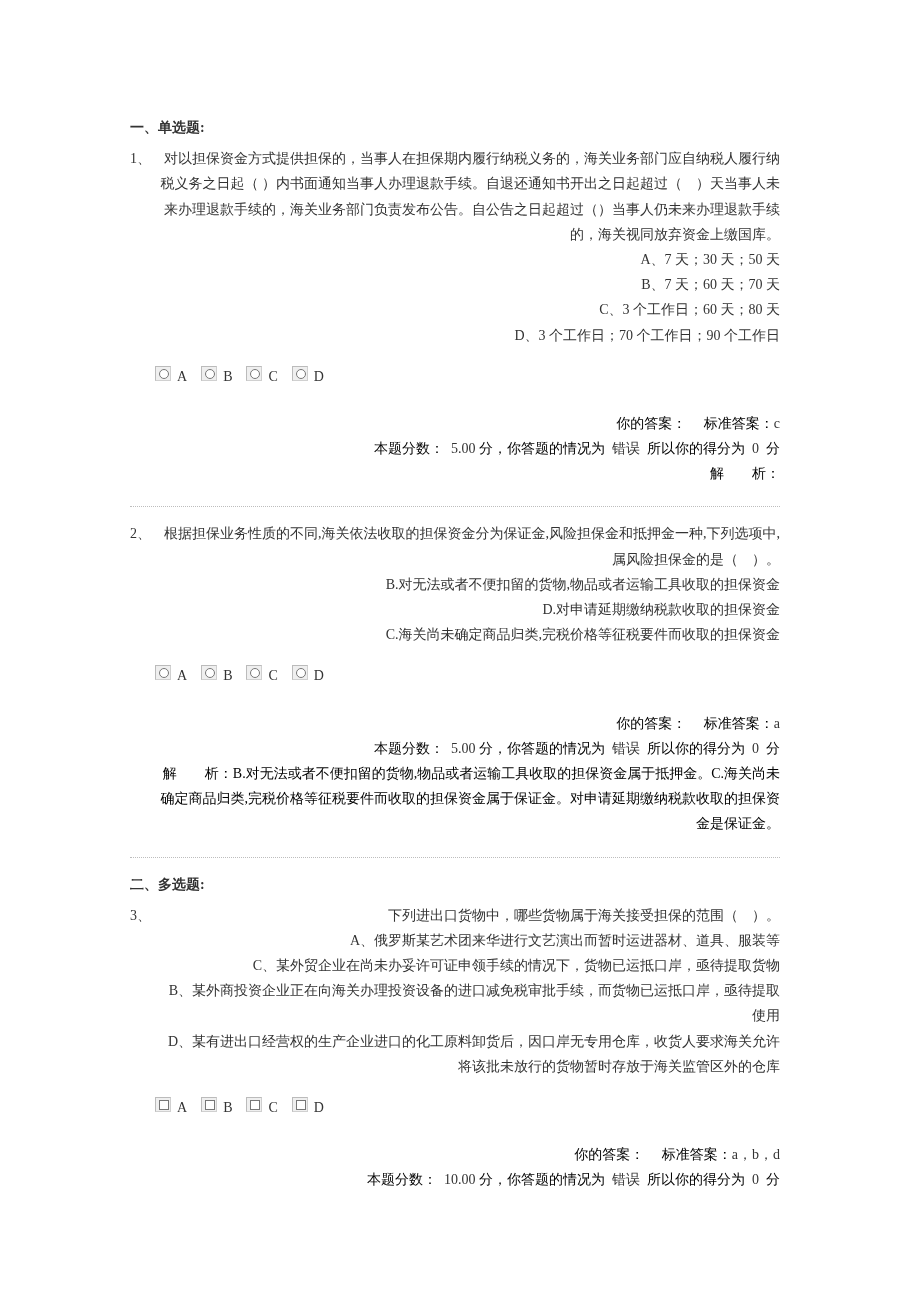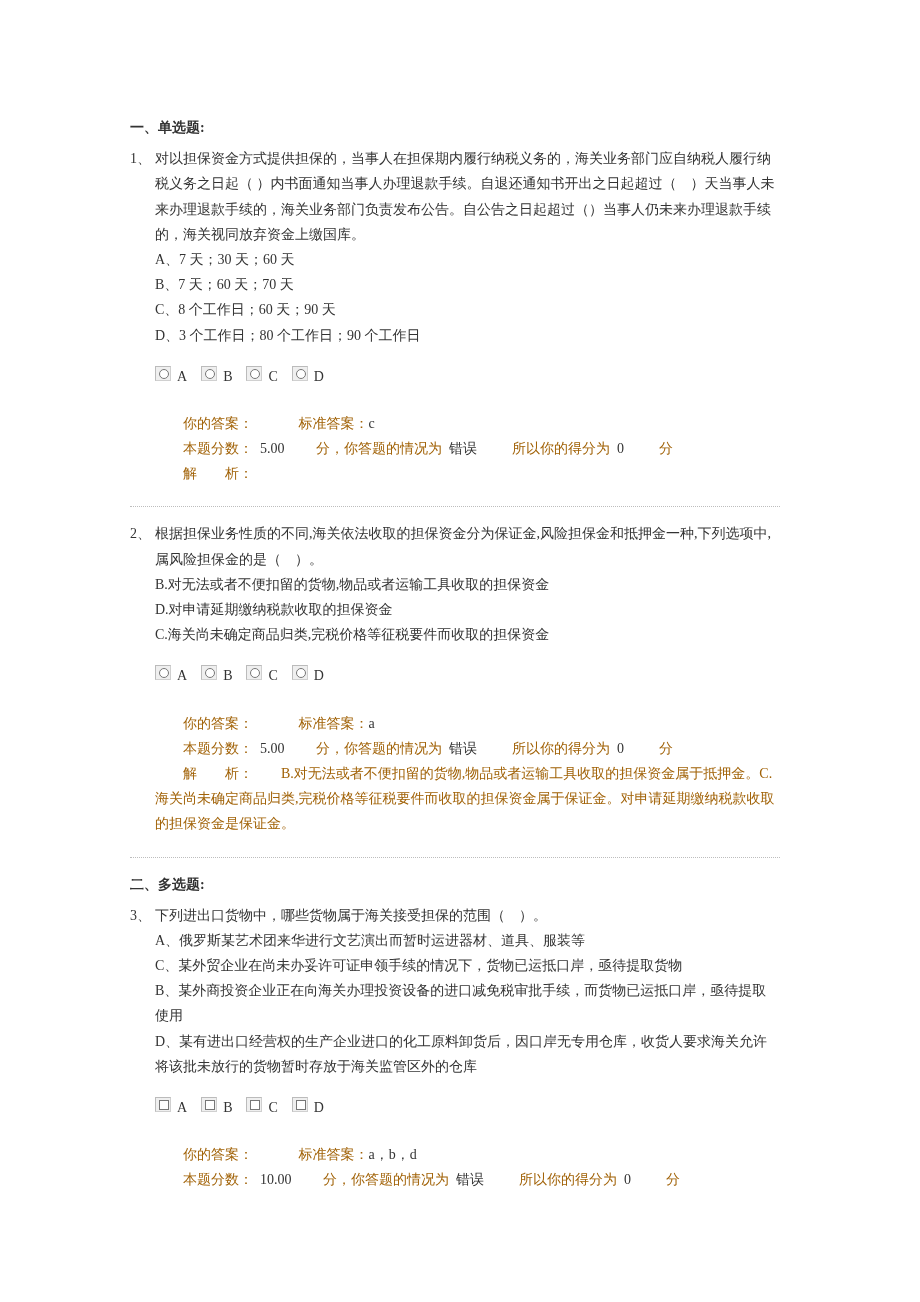--- a/index.html
+++ b/index.html
@@ -26,20 +26,21 @@
   }
   .q-row {
     display: flex;
   }
   .q-number {
     flex: 0 0 auto;
     padding-right: 4px;
   }
   .q-body {
     flex: 1 1 auto;
+    text-align: right;
   }
   .q-text { }
   .options-block div { }
   .radio-row {
     margin: 10px 0 22px 0;
     display: flex;
     gap: 6px;
     align-items: center;
   }
   .radio-item {
@@ -82,45 +83,45 @@
   }
   .radio-label {
     font-family: SimSun, serif;
     padding-top: 6px;
   }
   .answer-block {
     color: #e53935;
     margin-bottom: 6px;
   }
   .answer-block .black { color: #333; }
-  .answer-block .key { color: #a16207; margin-left: 28px; }
+  .answer-block .key { color: #000000; }
   .answer-line { margin: 0; }
   .divider {
     border: none;
     border-top: 1px dotted #bdbdbd;
     margin: 14px 0 14px 0;
   }
 </style>
 </head>
 <body>
 
 <div class="page">
 
   <div class="section-title">一、单选题:</div>
 
   <div class="question">
     <div class="q-row">
       <div class="q-number">1、</div>
       <div class="q-body">
         <div class="q-text">对以担保资金方式提供担保的，当事人在担保期内履行纳税义务的，海关业务部门应自纳税人履行纳税义务之日起（ ）内书面通知当事人办理退款手续。自退还通知书开出之日起超过（　）天当事人未来办理退款手续的，海关业务部门负责发布公告。自公告之日起超过（）当事人仍未来办理退款手续的，海关视同放弃资金上缴国库。</div>
         <div class="options-block">
-          <div>A、7 天；30 天；60 天</div>
+          <div>A、7 天；30 天；50 天</div>
           <div>B、7 天；60 天；70 天</div>
-          <div>C、8 个工作日；60 天；90 天</div>
-          <div>D、3 个工作日；80 个工作日；90 个工作日</div>
+          <div>C、3 个工作日；60 天；80 天</div>
+          <div>D、3 个工作日；70 个工作日；90 个工作日</div>
         </div>
         <div class="radio-row">
           <span class="radio-item">
               <span class="radio-shape"></span>
               <span class="radio-label">A</span>
             </span>
           <span class="radio-item">
               <span class="radio-shape"></span>
               <span class="radio-label">B</span>
             </span>

